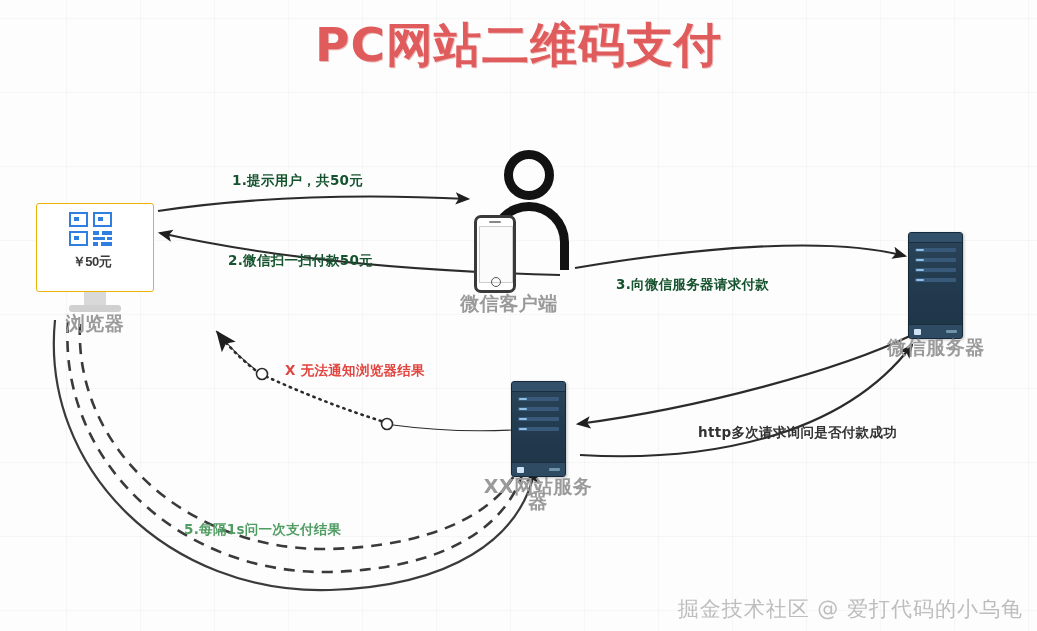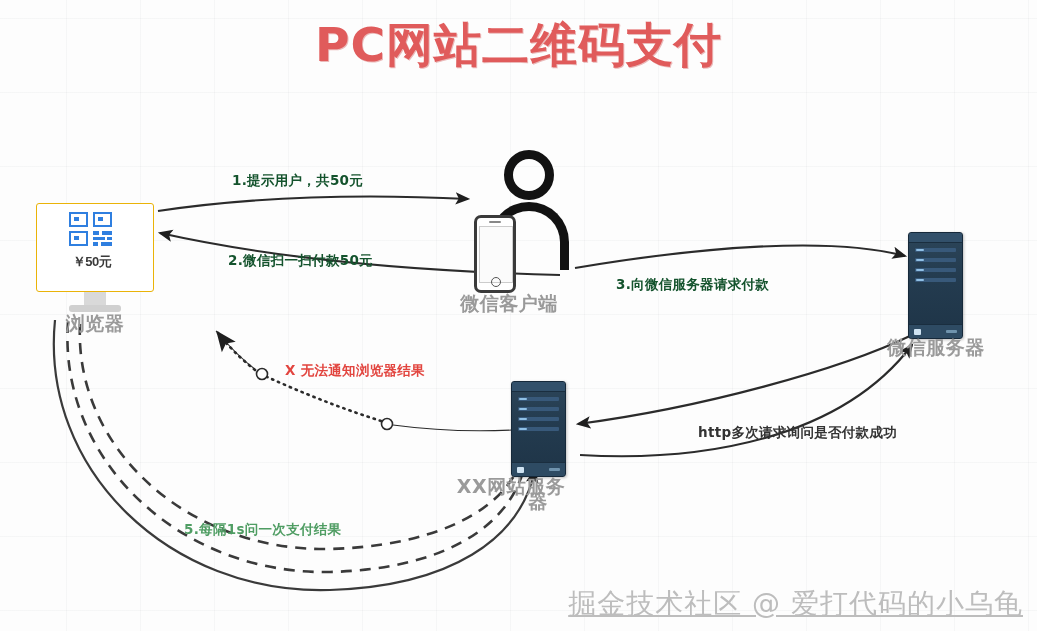--- a/index.html
+++ b/index.html
@@ -245,25 +245,24 @@
   }
   .flow-label.red  { color: #e2453f; }
   .flow-label.green{ color: #4f9d63; }
   .flow-label.plain{ font-weight: bold; color: #333; }
 
   
   #watermark {
     position: absolute;
     right: 14px;
     bottom: 8px;
-    font-size: 28px;
+    font-size: 21px;
     color: #bdbdbd;
     letter-spacing: 1px;
     font-family: "DejaVu Sans", "Liberation Sans", sans-serif;
-    text-decoration: underline;
   }
 </style>
 </head>
 <body>
 
 <div id="canvas">
 
   <div id="grid"></div>
 
   <div id="title">PC网站二维码支付</div>
@@ -366,21 +365,21 @@
   <div class="server" style="left:511px; top:381px; height:94px;">
     <div class="server-top"></div>
     <div class="server-bays">
       <div class="server-bay"></div>
       <div class="server-bay"></div>
       <div class="server-bay"></div>
       <div class="server-bay"></div>
     </div>
     <div class="server-foot"></div>
   </div>
-  <div class="node-label" style="left:445px; top:479px; width:132px;">XX网站服务</div>
+  <div class="node-label" style="left:472px; top:479px; width:132px;">XX网站服务</div>
   <div class="node-label" style="left:472px; top:494px; width:132px;">器</div>
 
   <div class="flow-label" style="left:232px; top:172px;">1.提示用户，共50元</div>
 
   <div class="flow-label" style="left:228px; top:252px;">2.微信扫一扫付款50元</div>
 
   <div class="flow-label" style="left:616px; top:276px;">3.向微信服务器请求付款</div>
 
 
   <div class="flow-label plain" style="left:698px; top:424px;">http多次请求询问是否付款成功</div>

